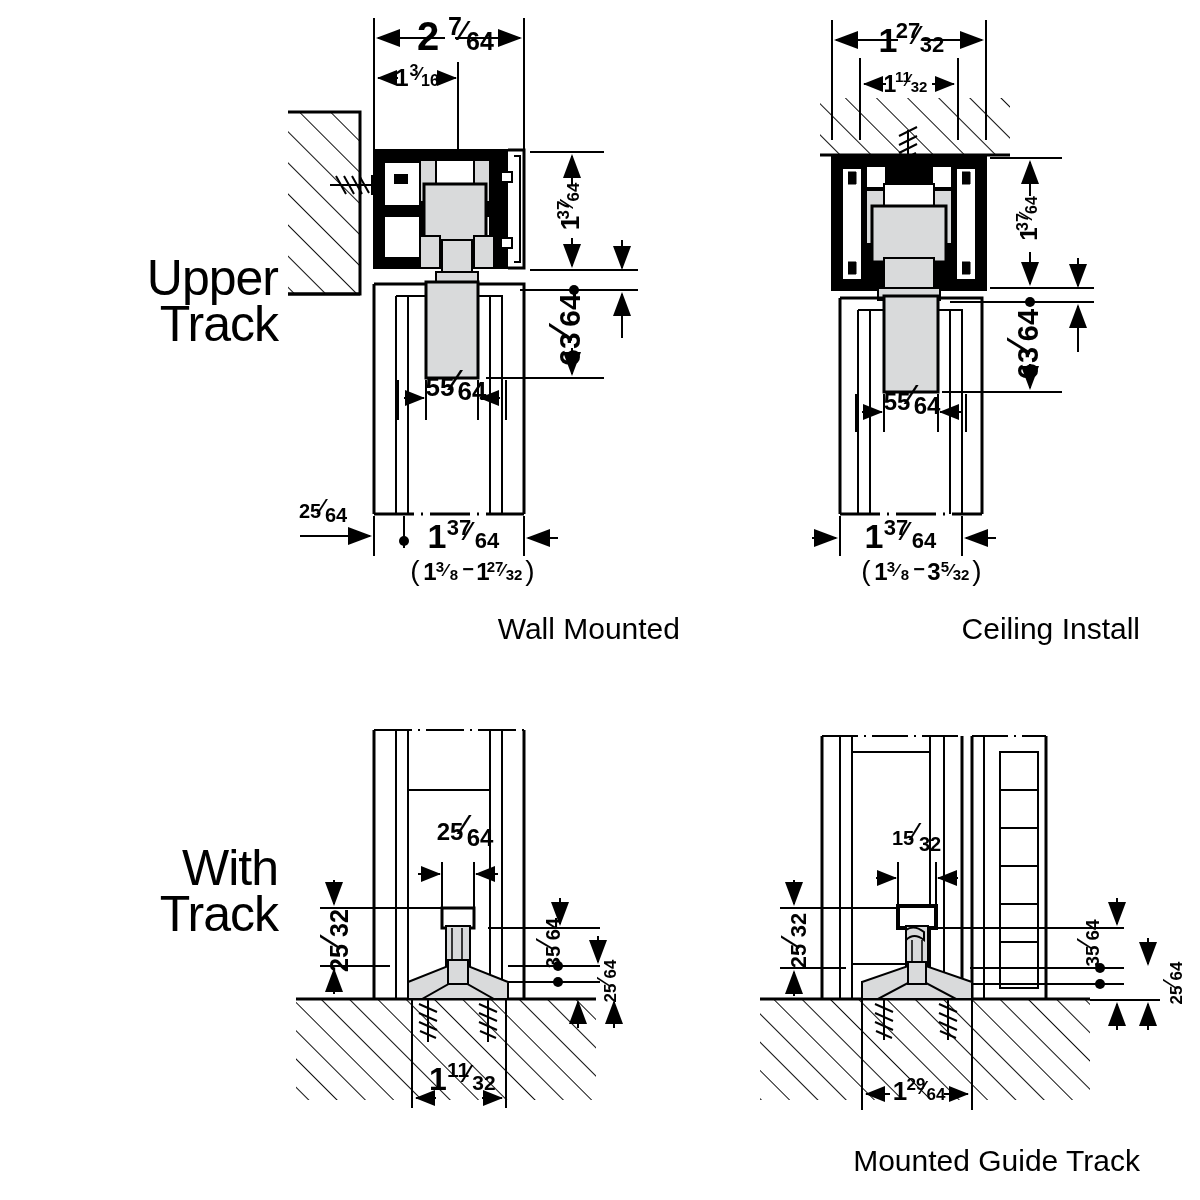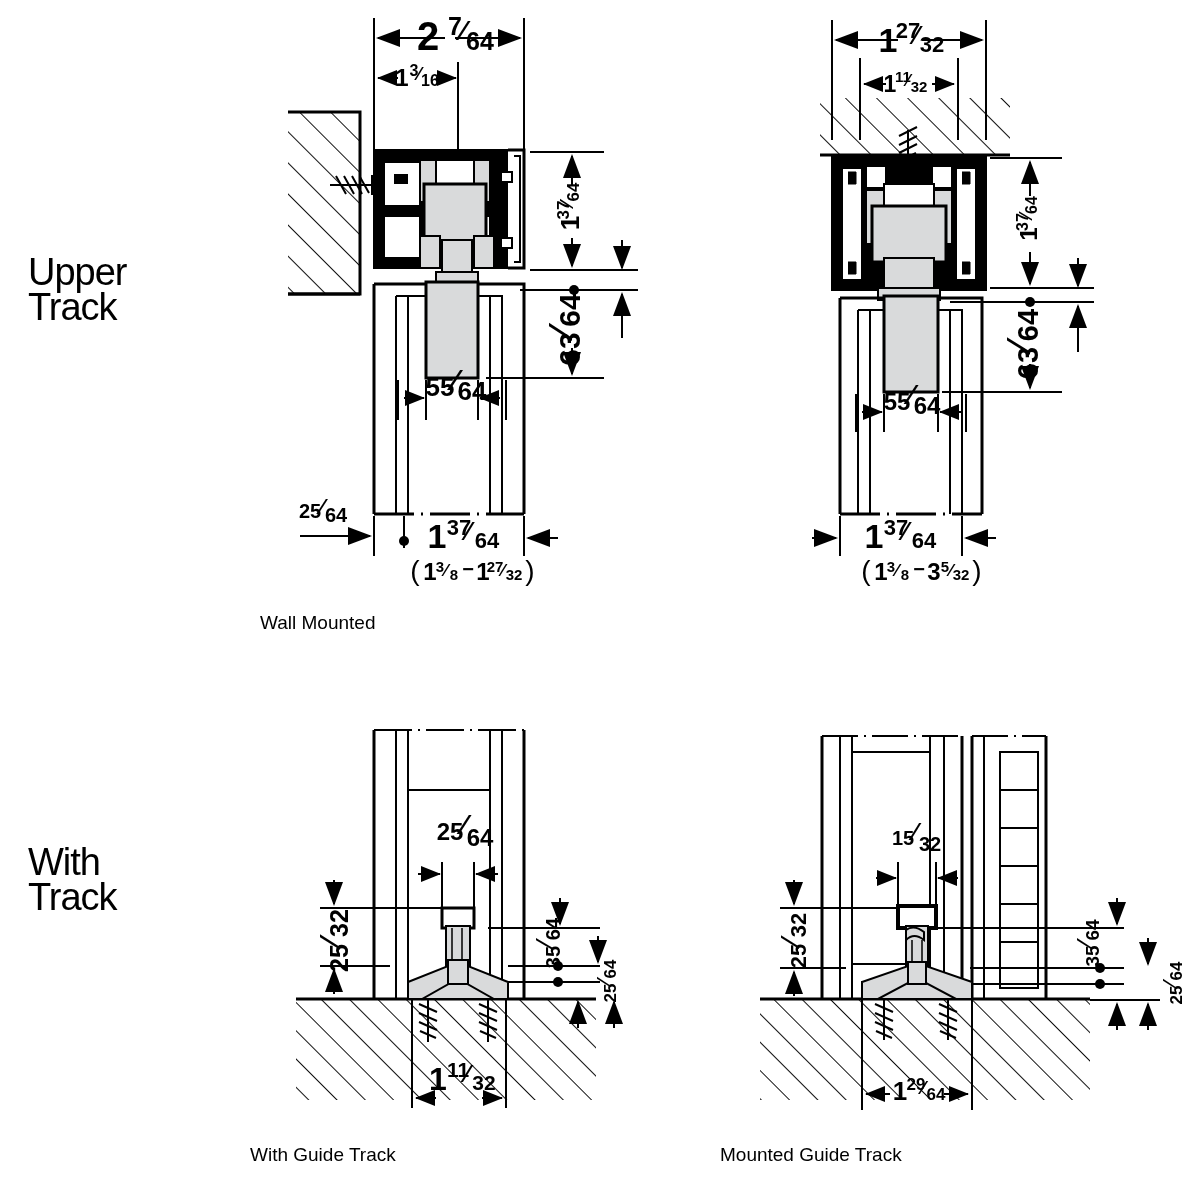--- a/index.html
+++ b/index.html
@@ -1,40 +1,40 @@
 <!DOCTYPE html>
 <html><head>
 <meta charset="utf-8">
 <style>
   html,body{margin:0;padding:0;background:#ffffff;}
   body{width:1200px;height:1200px;overflow:hidden;
        font-family:"Liberation Sans","DejaVu Sans",sans-serif;color:#000;}
   #stage{position:relative;width:1200px;height:1200px;}
   svg{display:block;}
-  .sect-title{position:absolute;font-size:38px;line-height:0.92;font-weight:400;
-              letter-spacing:-1px;text-align:left;color:#000;}
-  .caption{position:absolute;font-size:19px;text-align:left;color:#000;width:420px;}
+  .sect-title{position:absolute;font-size:50px;line-height:0.92;font-weight:400;
+              letter-spacing:-1px;text-align:right;color:#000;}
+  .caption{position:absolute;font-size:30px;text-align:right;color:#000;width:420px;}
 </style>
 </head>
 <body>
 
 <div id="stage">
 
   <div class="sect-title" style="left:28px;top:255px;width:250px;">
     <div>Upper</div>
     <div>Track</div>
   </div>
 
   <div class="sect-title" style="left:28px;top:845px;width:250px;">
     <div>With</div>
     <div>Track</div>
   </div>
 
   <div class="caption" style="left:260px;top:612px;">Wall Mounted</div>
-  <div class="caption" style="left:250px;top:1144px;">With Guide Track</div>
+  <div class="caption" style="left:720px;top:612px;">Ceiling Install</div>
   <div class="caption" style="left:720px;top:1144px;">Mounted Guide Track</div>
 
   <svg width="1200" height="1200" viewBox="0 0 1200 1200">
     <defs>
       <pattern id="hatch45" width="22" height="22" patternUnits="userSpaceOnUse" patternTransform="rotate(-45)">
         <line x1="0" y1="0" x2="0" y2="22" stroke="#111" stroke-width="2"></line>
       </pattern>
       <pattern id="hatchFloor" width="20" height="20" patternUnits="userSpaceOnUse" patternTransform="rotate(-45)">
         <line x1="0" y1="0" x2="0" y2="20" stroke="#111" stroke-width="2"></line>
       </pattern>

